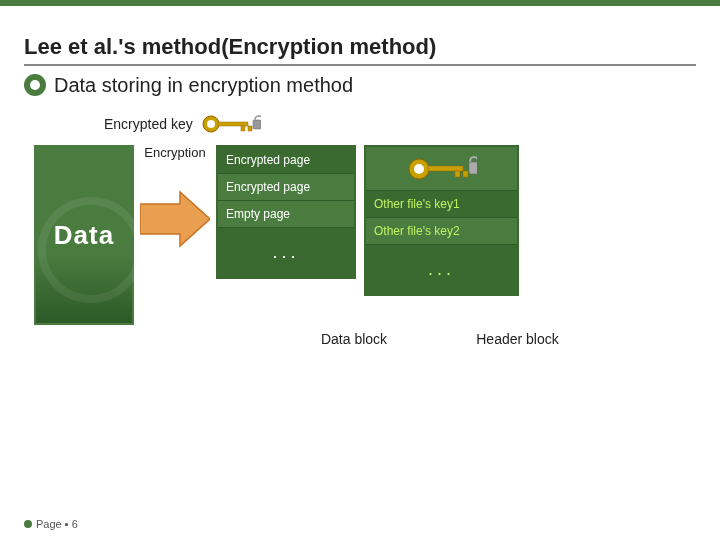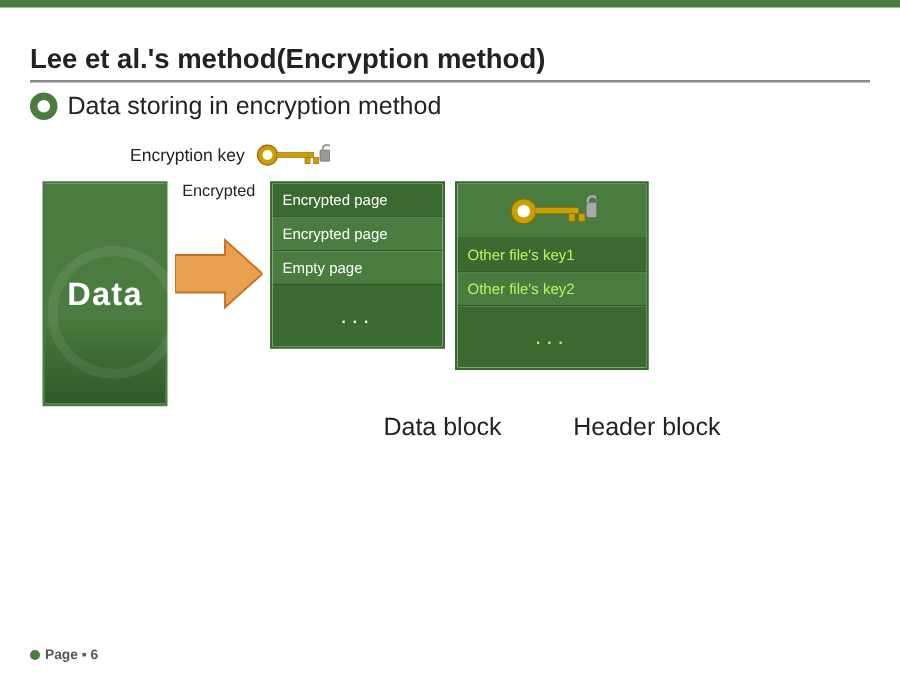--- a/index.html
+++ b/index.html
@@ -175,38 +175,37 @@
     }
 
     
     .block-labels {
       display: flex;
       margin-left: 260px;
       margin-top: 6px;
       gap: 8px;
     }
     .block-label {
-      font-size: 20px;
+      font-size: 14px;
       color: #222;
       text-align: center;
     }
     .block-label.data-lbl { width: 140px; }
     .block-label.header-lbl { width: 155px; margin-left: 8px; }
 
     
     .page-num {
       position: absolute;
       bottom: 10px;
       left: 24px;
       font-size: 11px;
       color: #555;
       display: flex;
       align-items: center;
       gap: 4px;
-      font-weight: bold;
     }
     .page-dot {
       width: 8px;
       height: 8px;
       background: #4a7c3f;
       border-radius: 50%;
       display: inline-block;
     }
   </style>
 </head>
@@ -217,21 +216,21 @@
 <div class="content">
 
   <div class="page-title">Lee et al.'s method(Encryption method)</div>
 
   <div class="subtitle">
     <span class="subtitle-bullet"></span>
     <span>Data storing in encryption method</span>
   </div>
 
   <div style="position:relative; margin-left: 80px; margin-bottom: 10px; display:flex; align-items:center;">
-    <span style="font-size:14px; color:#222; margin-right:8px;">Encryption key</span>
+    <span style="font-size:14px; color:#222; margin-right:8px;">Encrypted key</span>
 
     <svg width="60" height="22" viewBox="0 0 60 22">
 
       <circle cx="10" cy="11" r="8" fill="#c8a000" stroke="#996600" stroke-width="1"></circle>
       <circle cx="10" cy="11" r="4" fill="#fff"></circle>
       <rect x="17" y="9" width="30" height="4" fill="#c8a000" stroke="#996600" stroke-width="0.5"></rect>
       <rect x="40" y="13" width="4" height="5" fill="#c8a000" stroke="#996600" stroke-width="0.5"></rect>
       <rect x="47" y="13" width="4" height="5" fill="#c8a000" stroke="#996600" stroke-width="0.5"></rect>
 
       <rect x="52" y="7" width="8" height="9" rx="1" fill="#999" stroke="#666" stroke-width="0.5"></rect>
@@ -240,21 +239,21 @@
 
   </div>
 
   <div class="diagram">
 
     <div class="data-box">
       <span class="data-box-label">Data</span>
     </div>
 
     <div class="enc-section">
-      <span class="enc-label">Encrypted</span>
+      <span class="enc-label">Encryption</span>
 
       <svg width="70" height="70" viewBox="0 0 70 70" style="margin-top:20px;">
         <polygon points="0,20 40,20 40,8 70,35 40,62 40,50 0,50" fill="#e8a050" stroke="#c87020" stroke-width="1.5"></polygon>
       </svg>
     </div>
 
     <div class="data-block">
       <div class="db-row dark">Encrypted page</div>
       <div class="db-row medium">Encrypted page</div>
       <div class="db-row light-text">Empty page</div>

